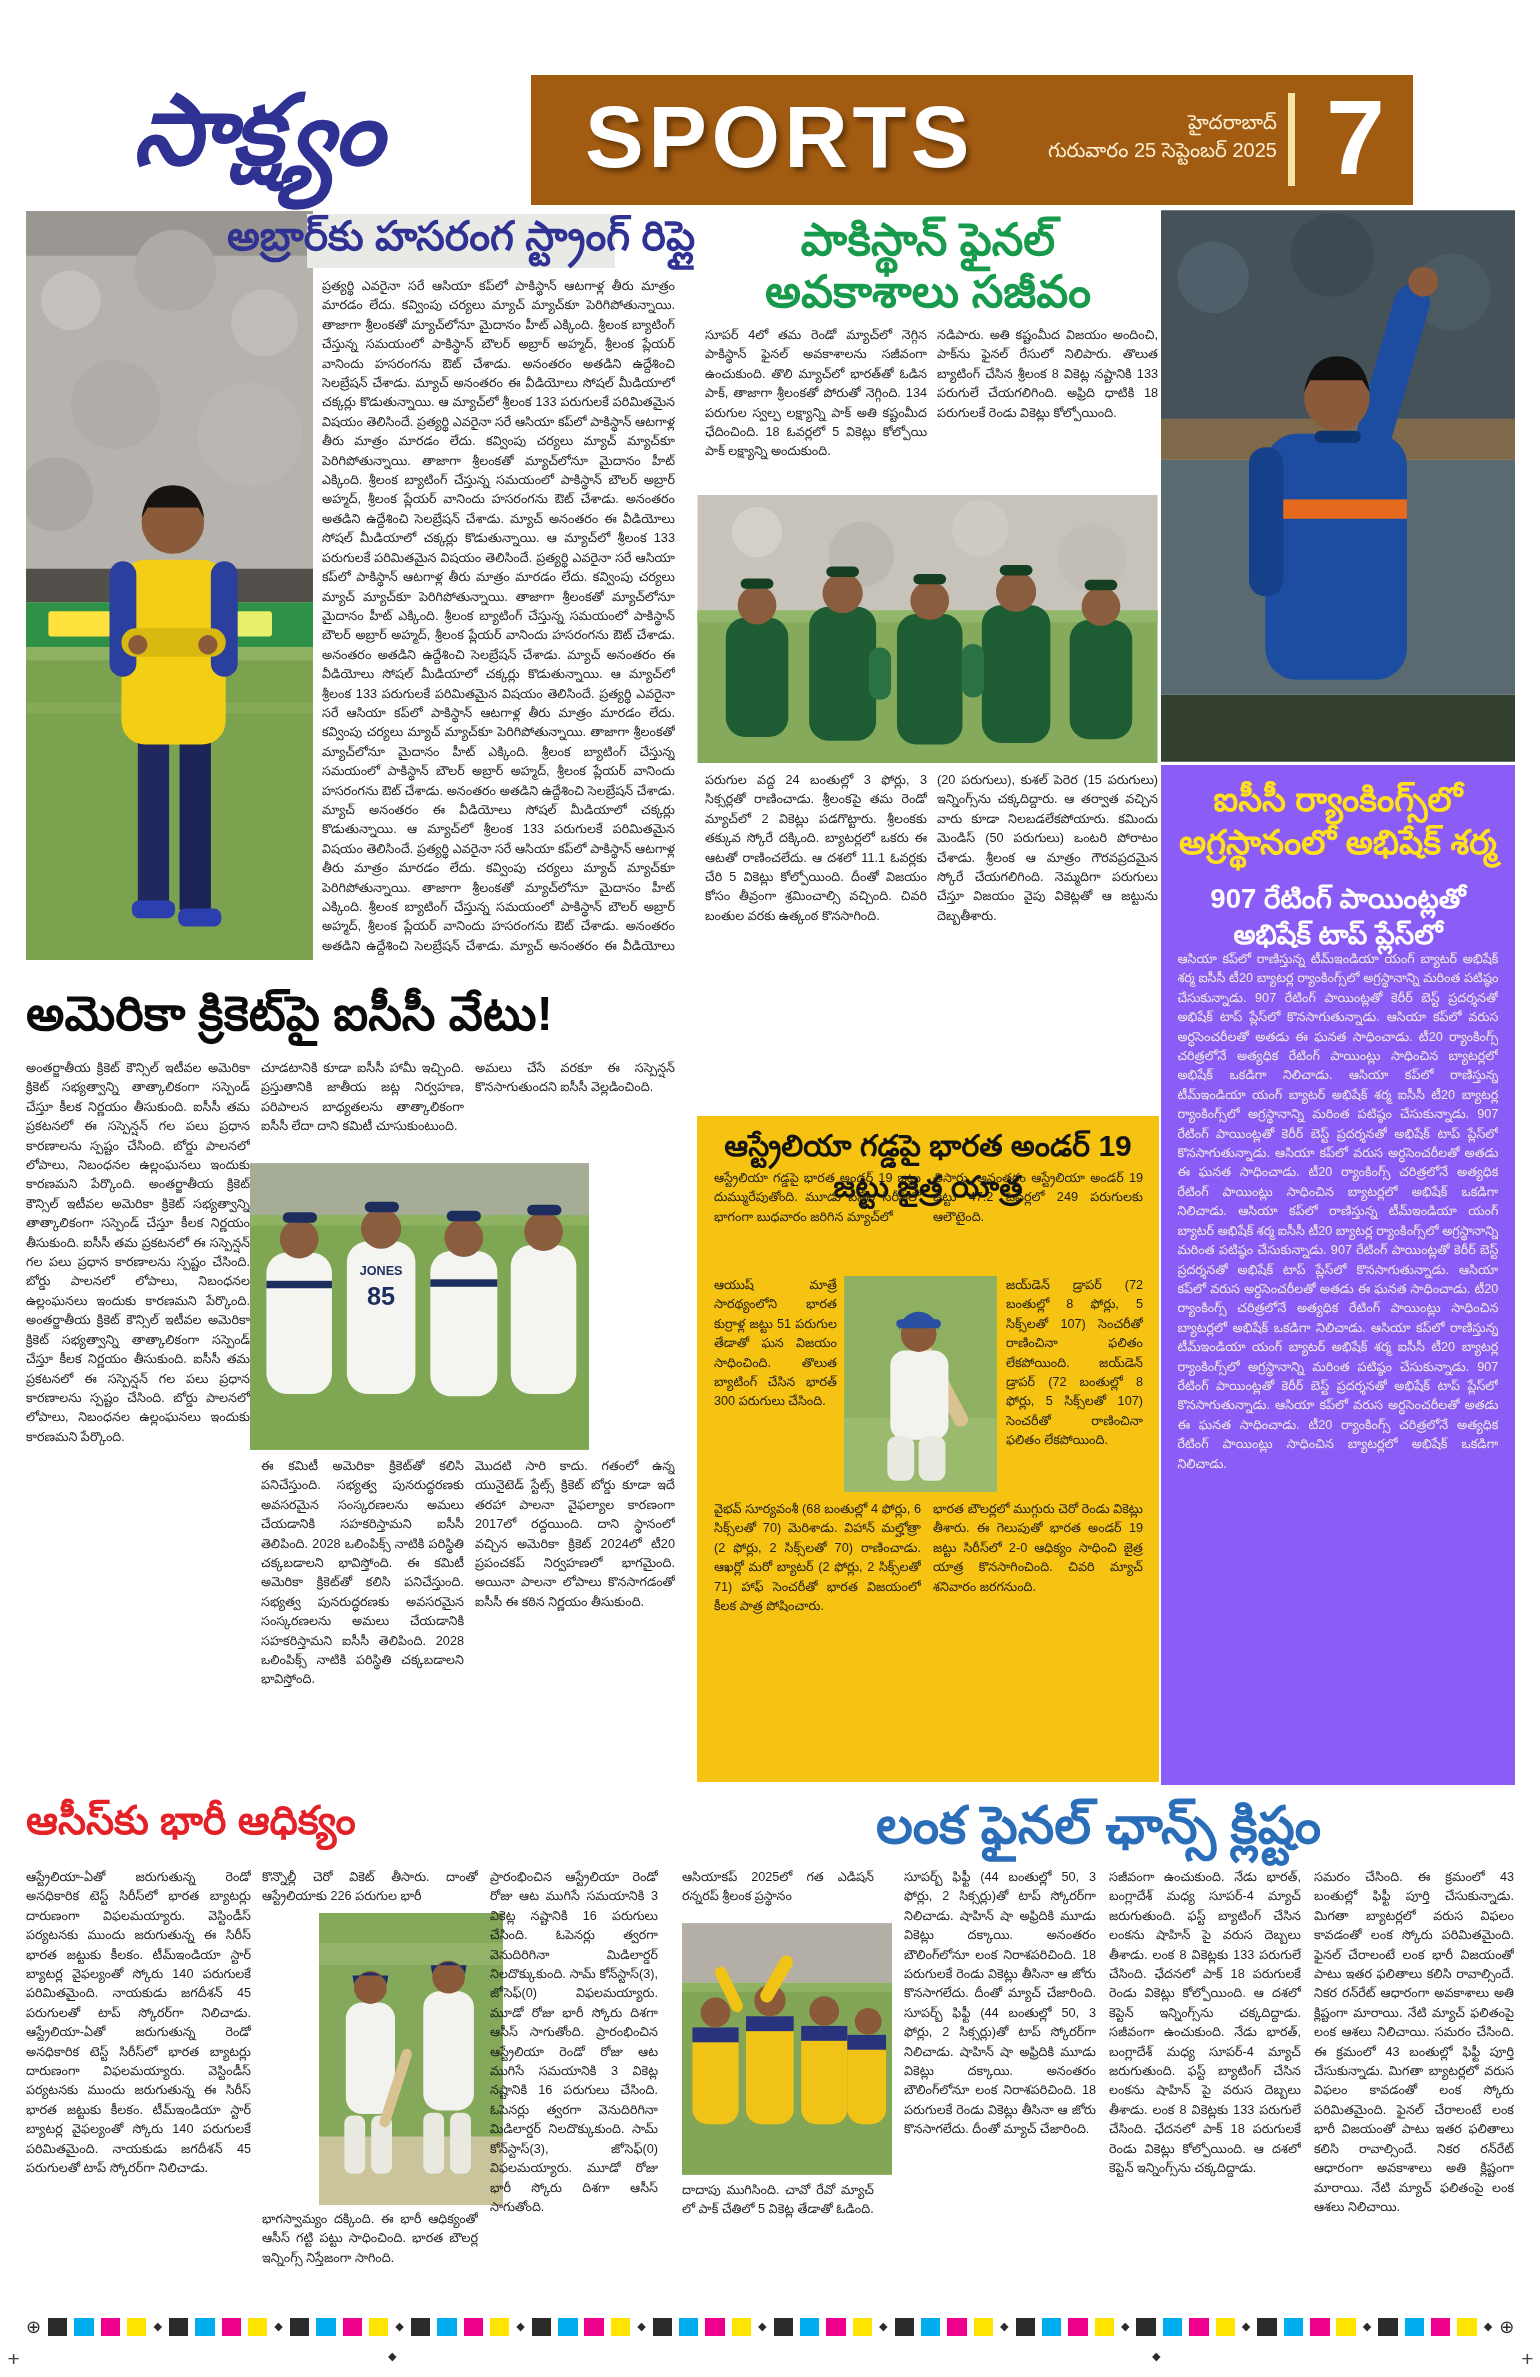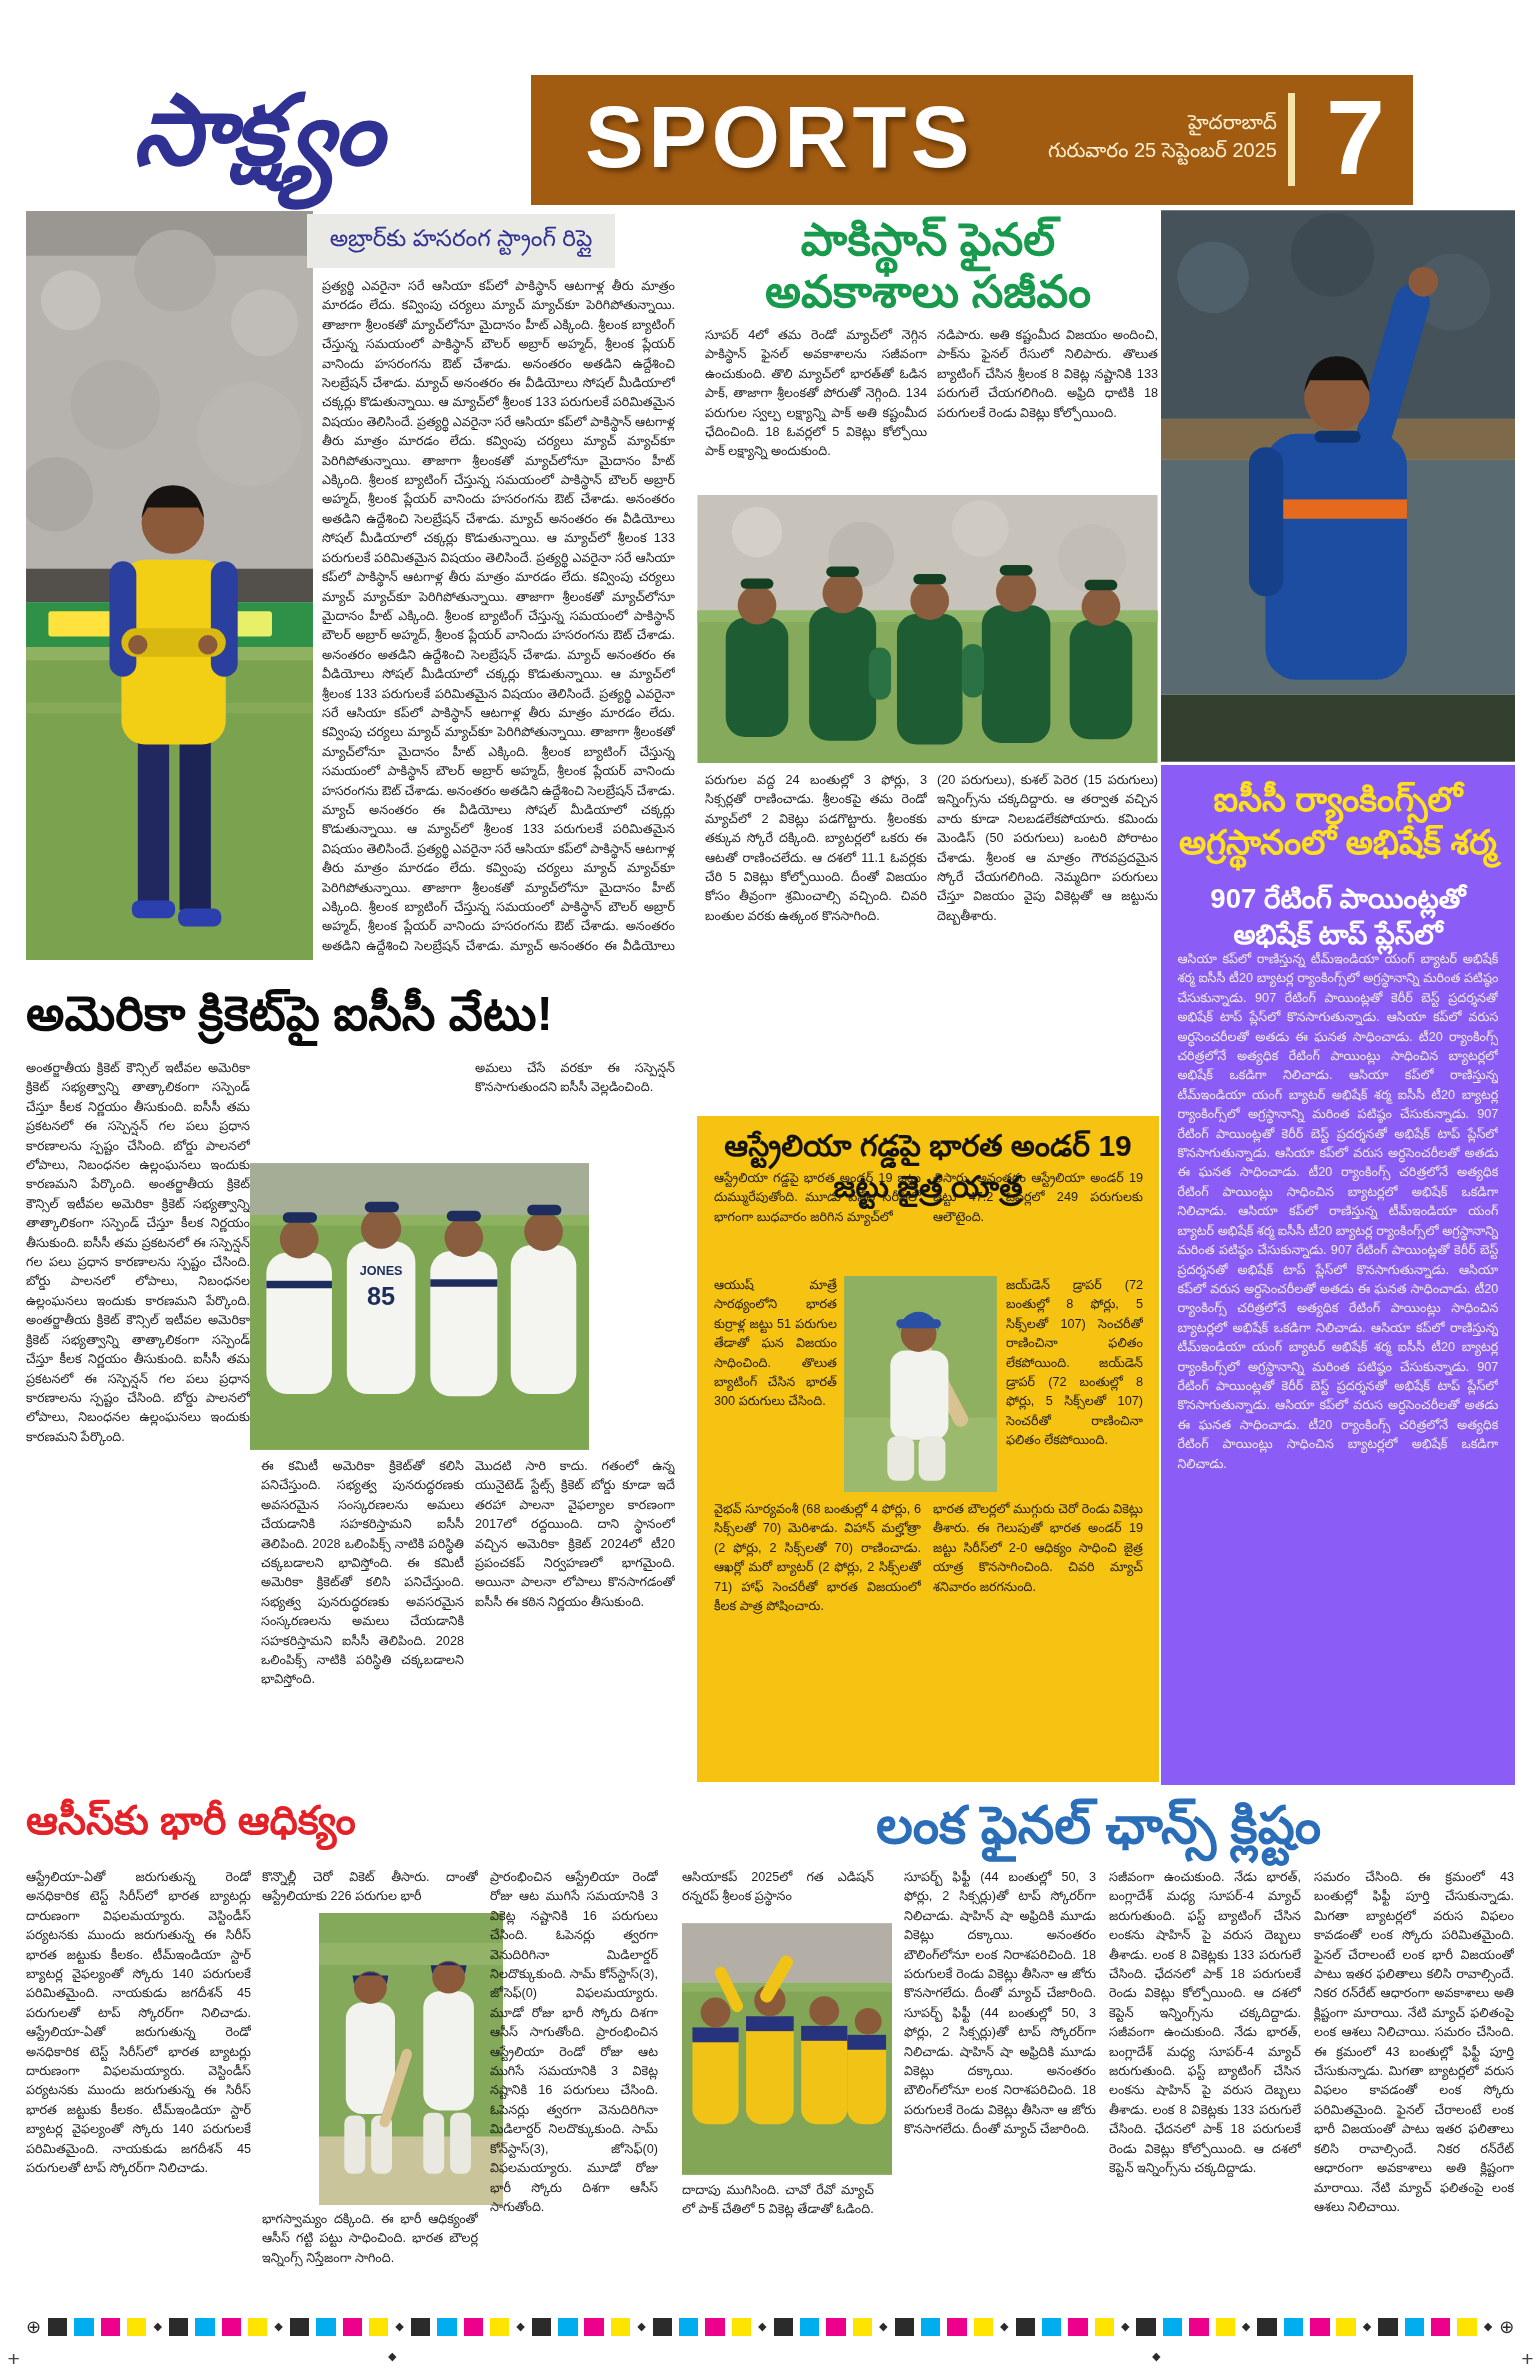--- a/index.html
+++ b/index.html
@@ -13,21 +13,21 @@
   
   .masthead{font-size:98px;font-weight:bold;color:#2f3193;letter-spacing:-2.2px;line-height:1;font-style:italic;}
   .band{background:#a25c12;}
   .sports{font-size:88px;font-weight:bold;color:#ffffff;letter-spacing:4.5px;line-height:1;
           text-shadow:3.7px 3.7px 5.2px rgba(40,20,0,.5);}
   .hdr-date{font-size:20px;line-height:27.6px;color:#fbf0d2;text-align:right;}
   .hdr-bar{width:6.7px;height:93px;background:#f6e5a8;}
   .hdr-page{font-size:106px;font-weight:bold;color:#ffffff;line-height:1;}
   
   .hl-band{background:#e9e9e6;display:flex;align-items:center;justify-content:center;}
-  .hl-abrar{font-size:23px;font-weight:normal;color:#2f3193;white-space:nowrap;}
+  .hl-abrar{font-size:41px;font-weight:bold;color:#2f3193;white-space:nowrap;}
   .hl-green{font-size:45px;line-height:52px;font-weight:bold;color:#179a4b;text-align:center;}
   .hl-black{font-size:48px;font-weight:800;color:#0b0b0b;white-space:nowrap;}
   .hl-red{font-size:40px;font-weight:800;color:#e42127;white-space:nowrap;}
   .hl-blue{font-size:52px;font-weight:800;color:#2a6db8;text-align:center;white-space:nowrap;}
   .dark-block{background:#8b5cf6;}
   .kicker{font-size:34px;line-height:43px;font-weight:bold;color:#ffe01a;text-align:center;}
   .subhead{font-size:27.6px;line-height:36px;font-weight:bold;color:#ffffff;text-align:center;}
   .ybox{background:#f7c312;}
   .hl-ybox{font-size:30px;font-weight:bold;color:#141414;text-align:center;}
   
@@ -156,20 +156,21 @@
   <div class="abs dark-block" style="left:1161px;top:765px;width:354px;height:1020px;">
     <div class="kicker" style="margin-top:13.4px;">ఐసీసీ ర్యాంకింగ్స్‌లో</div>
     <div class="kicker">అగ్రస్థానంలో అభిషేక్ శర్మ</div>
     <div class="subhead" style="margin-top:16.4px;">907 రేటింగ్ పాయింట్లతో</div>
     <div class="subhead">అభిషేక్ టాప్ ప్లేస్‌లో</div>
     <div class="body-text dark-body" style="position:absolute;left:16.4px;top:185px;width:321px;height:816px;">ఆసియా కప్‌లో రాణిస్తున్న టీమ్ఇండియా యంగ్ బ్యాటర్ అభిషేక్ శర్మ ఐసీసీ టీ20 బ్యాటర్ల ర్యాంకింగ్స్‌లో అగ్రస్థానాన్ని మరింత పటిష్ఠం చేసుకున్నాడు. 907 రేటింగ్ పాయింట్లతో కెరీర్ బెస్ట్ ప్రదర్శనతో అభిషేక్ టాప్ ప్లేస్‌లో కొనసాగుతున్నాడు. ఆసియా కప్‌లో వరుస అర్ధసెంచరీలతో అతడు ఈ ఘనత సాధించాడు. టీ20 ర్యాంకింగ్స్ చరిత్రలోనే అత్యధిక రేటింగ్ పాయింట్లు సాధించిన బ్యాటర్లలో అభిషేక్ ఒకడిగా నిలిచాడు. ఆసియా కప్‌లో రాణిస్తున్న టీమ్ఇండియా యంగ్ బ్యాటర్ అభిషేక్ శర్మ ఐసీసీ టీ20 బ్యాటర్ల ర్యాంకింగ్స్‌లో అగ్రస్థానాన్ని మరింత పటిష్ఠం చేసుకున్నాడు. 907 రేటింగ్ పాయింట్లతో కెరీర్ బెస్ట్ ప్రదర్శనతో అభిషేక్ టాప్ ప్లేస్‌లో కొనసాగుతున్నాడు. ఆసియా కప్‌లో వరుస అర్ధసెంచరీలతో అతడు ఈ ఘనత సాధించాడు. టీ20 ర్యాంకింగ్స్ చరిత్రలోనే అత్యధిక రేటింగ్ పాయింట్లు సాధించిన బ్యాటర్లలో అభిషేక్ ఒకడిగా నిలిచాడు. ఆసియా కప్‌లో రాణిస్తున్న టీమ్ఇండియా యంగ్ బ్యాటర్ అభిషేక్ శర్మ ఐసీసీ టీ20 బ్యాటర్ల ర్యాంకింగ్స్‌లో అగ్రస్థానాన్ని మరింత పటిష్ఠం చేసుకున్నాడు. 907 రేటింగ్ పాయింట్లతో కెరీర్ బెస్ట్ ప్రదర్శనతో అభిషేక్ టాప్ ప్లేస్‌లో కొనసాగుతున్నాడు. ఆసియా కప్‌లో వరుస అర్ధసెంచరీలతో అతడు ఈ ఘనత సాధించాడు. టీ20 ర్యాంకింగ్స్ చరిత్రలోనే అత్యధిక రేటింగ్ పాయింట్లు సాధించిన బ్యాటర్లలో అభిషేక్ ఒకడిగా నిలిచాడు. ఆసియా కప్‌లో రాణిస్తున్న టీమ్ఇండియా యంగ్ బ్యాటర్ అభిషేక్ శర్మ ఐసీసీ టీ20 బ్యాటర్ల ర్యాంకింగ్స్‌లో అగ్రస్థానాన్ని మరింత పటిష్ఠం చేసుకున్నాడు. 907 రేటింగ్ పాయింట్లతో కెరీర్ బెస్ట్ ప్రదర్శనతో అభిషేక్ టాప్ ప్లేస్‌లో కొనసాగుతున్నాడు. ఆసియా కప్‌లో వరుస అర్ధసెంచరీలతో అతడు ఈ ఘనత సాధించాడు. టీ20 ర్యాంకింగ్స్ చరిత్రలోనే అత్యధిక రేటింగ్ పాయింట్లు సాధించిన బ్యాటర్లలో అభిషేక్ ఒకడిగా నిలిచాడు.</div>
   </div>
 
   <div class="abs hl-black" style="left:26px;top:986px;">అమెరికా క్రికెట్‌పై ఐసీసీ వేటు!</div>
   <div class="abs body-text" style="left:26px;top:1059px;width:224px;height:720px;">అంతర్జాతీయ క్రికెట్ కౌన్సిల్ ఇటీవల అమెరికా క్రికెట్ సభ్యత్వాన్ని తాత్కాలికంగా సస్పెండ్ చేస్తూ కీలక నిర్ణయం తీసుకుంది. ఐసీసీ తమ ప్రకటనలో ఈ సస్పెన్షన్ గల పలు ప్రధాన కారణాలను స్పష్టం చేసింది. బోర్డు పాలనలో లోపాలు, నిబంధనల ఉల్లంఘనలు ఇందుకు కారణమని పేర్కొంది. అంతర్జాతీయ క్రికెట్ కౌన్సిల్ ఇటీవల అమెరికా క్రికెట్ సభ్యత్వాన్ని తాత్కాలికంగా సస్పెండ్ చేస్తూ కీలక నిర్ణయం తీసుకుంది. ఐసీసీ తమ ప్రకటనలో ఈ సస్పెన్షన్ గల పలు ప్రధాన కారణాలను స్పష్టం చేసింది. బోర్డు పాలనలో లోపాలు, నిబంధనల ఉల్లంఘనలు ఇందుకు కారణమని పేర్కొంది. అంతర్జాతీయ క్రికెట్ కౌన్సిల్ ఇటీవల అమెరికా క్రికెట్ సభ్యత్వాన్ని తాత్కాలికంగా సస్పెండ్ చేస్తూ కీలక నిర్ణయం తీసుకుంది. ఐసీసీ తమ ప్రకటనలో ఈ సస్పెన్షన్ గల పలు ప్రధాన కారణాలను స్పష్టం చేసింది. బోర్డు పాలనలో లోపాలు, నిబంధనల ఉల్లంఘనలు ఇందుకు కారణమని పేర్కొంది.</div>
+  <div class="abs body-text" style="left:261px;top:1059px;width:203px;height:98px;">చూడటానికి కూడా ఐసీసీ హామీ ఇచ్చింది. ప్రస్తుతానికి జాతీయ జట్ల నిర్వహణ, పరిపాలన బాధ్యతలను తాత్కాలికంగా ఐసీసీ లేదా దాని కమిటీ చూసుకుంటుంది.</div>
   <div class="abs body-text" style="left:475px;top:1059px;width:200px;height:98px;">అమలు చేసే వరకూ ఈ సస్పెన్షన్ కొనసాగుతుందని ఐసీసీ వెల్లడించింది.</div>
   <div class="photo" style="left:250px;top:1163px;width:339px;height:287px;">
     <svg viewBox="0 0 455 385">
       <rect width="455" height="70" fill="#a6ad97"></rect>
       <rect y="70" width="455" height="315" fill="#7fa653"></rect>
       <rect y="70" width="455" height="14" fill="#8db361"></rect>
       <g fill="#f4f4f0">
         <rect x="22" y="120" width="88" height="190" rx="28"></rect>
         <rect x="130" y="105" width="92" height="205" rx="28"></rect>
         <rect x="242" y="118" width="90" height="195" rx="28"></rect>

